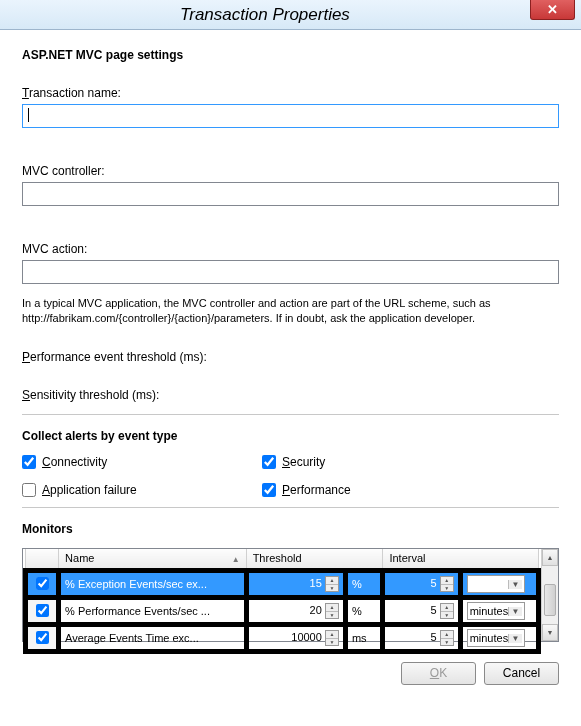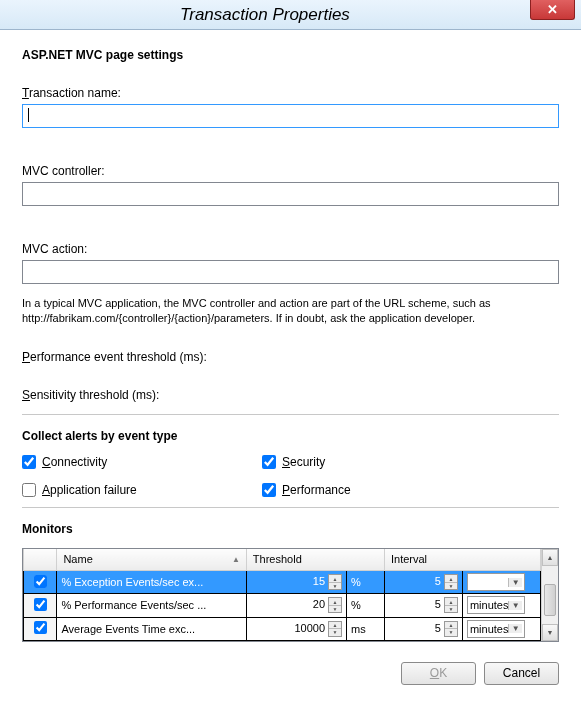--- a/index.html
+++ b/index.html
@@ -152,21 +152,21 @@
       background: linear-gradient(to bottom, #fdfdfd, #ececec);
       border: 1px solid #d0d0d0;
       border-top: none;
       text-align: left;
       font-weight: normal;
       padding: 3px 6px;
       height: 22px;
       position: relative;
     }
     .monitors-table td {
-      border: 1px solid #000000;
+      border: 5px solid #000000;
       padding: 2px 4px;
       height: 22px;
       margin-top: 40px;
     }
     .monitors-table tr.selected td {
       background: #3399ff;
       color: #fff;
     }
     .cell-check {
       text-align: center;

